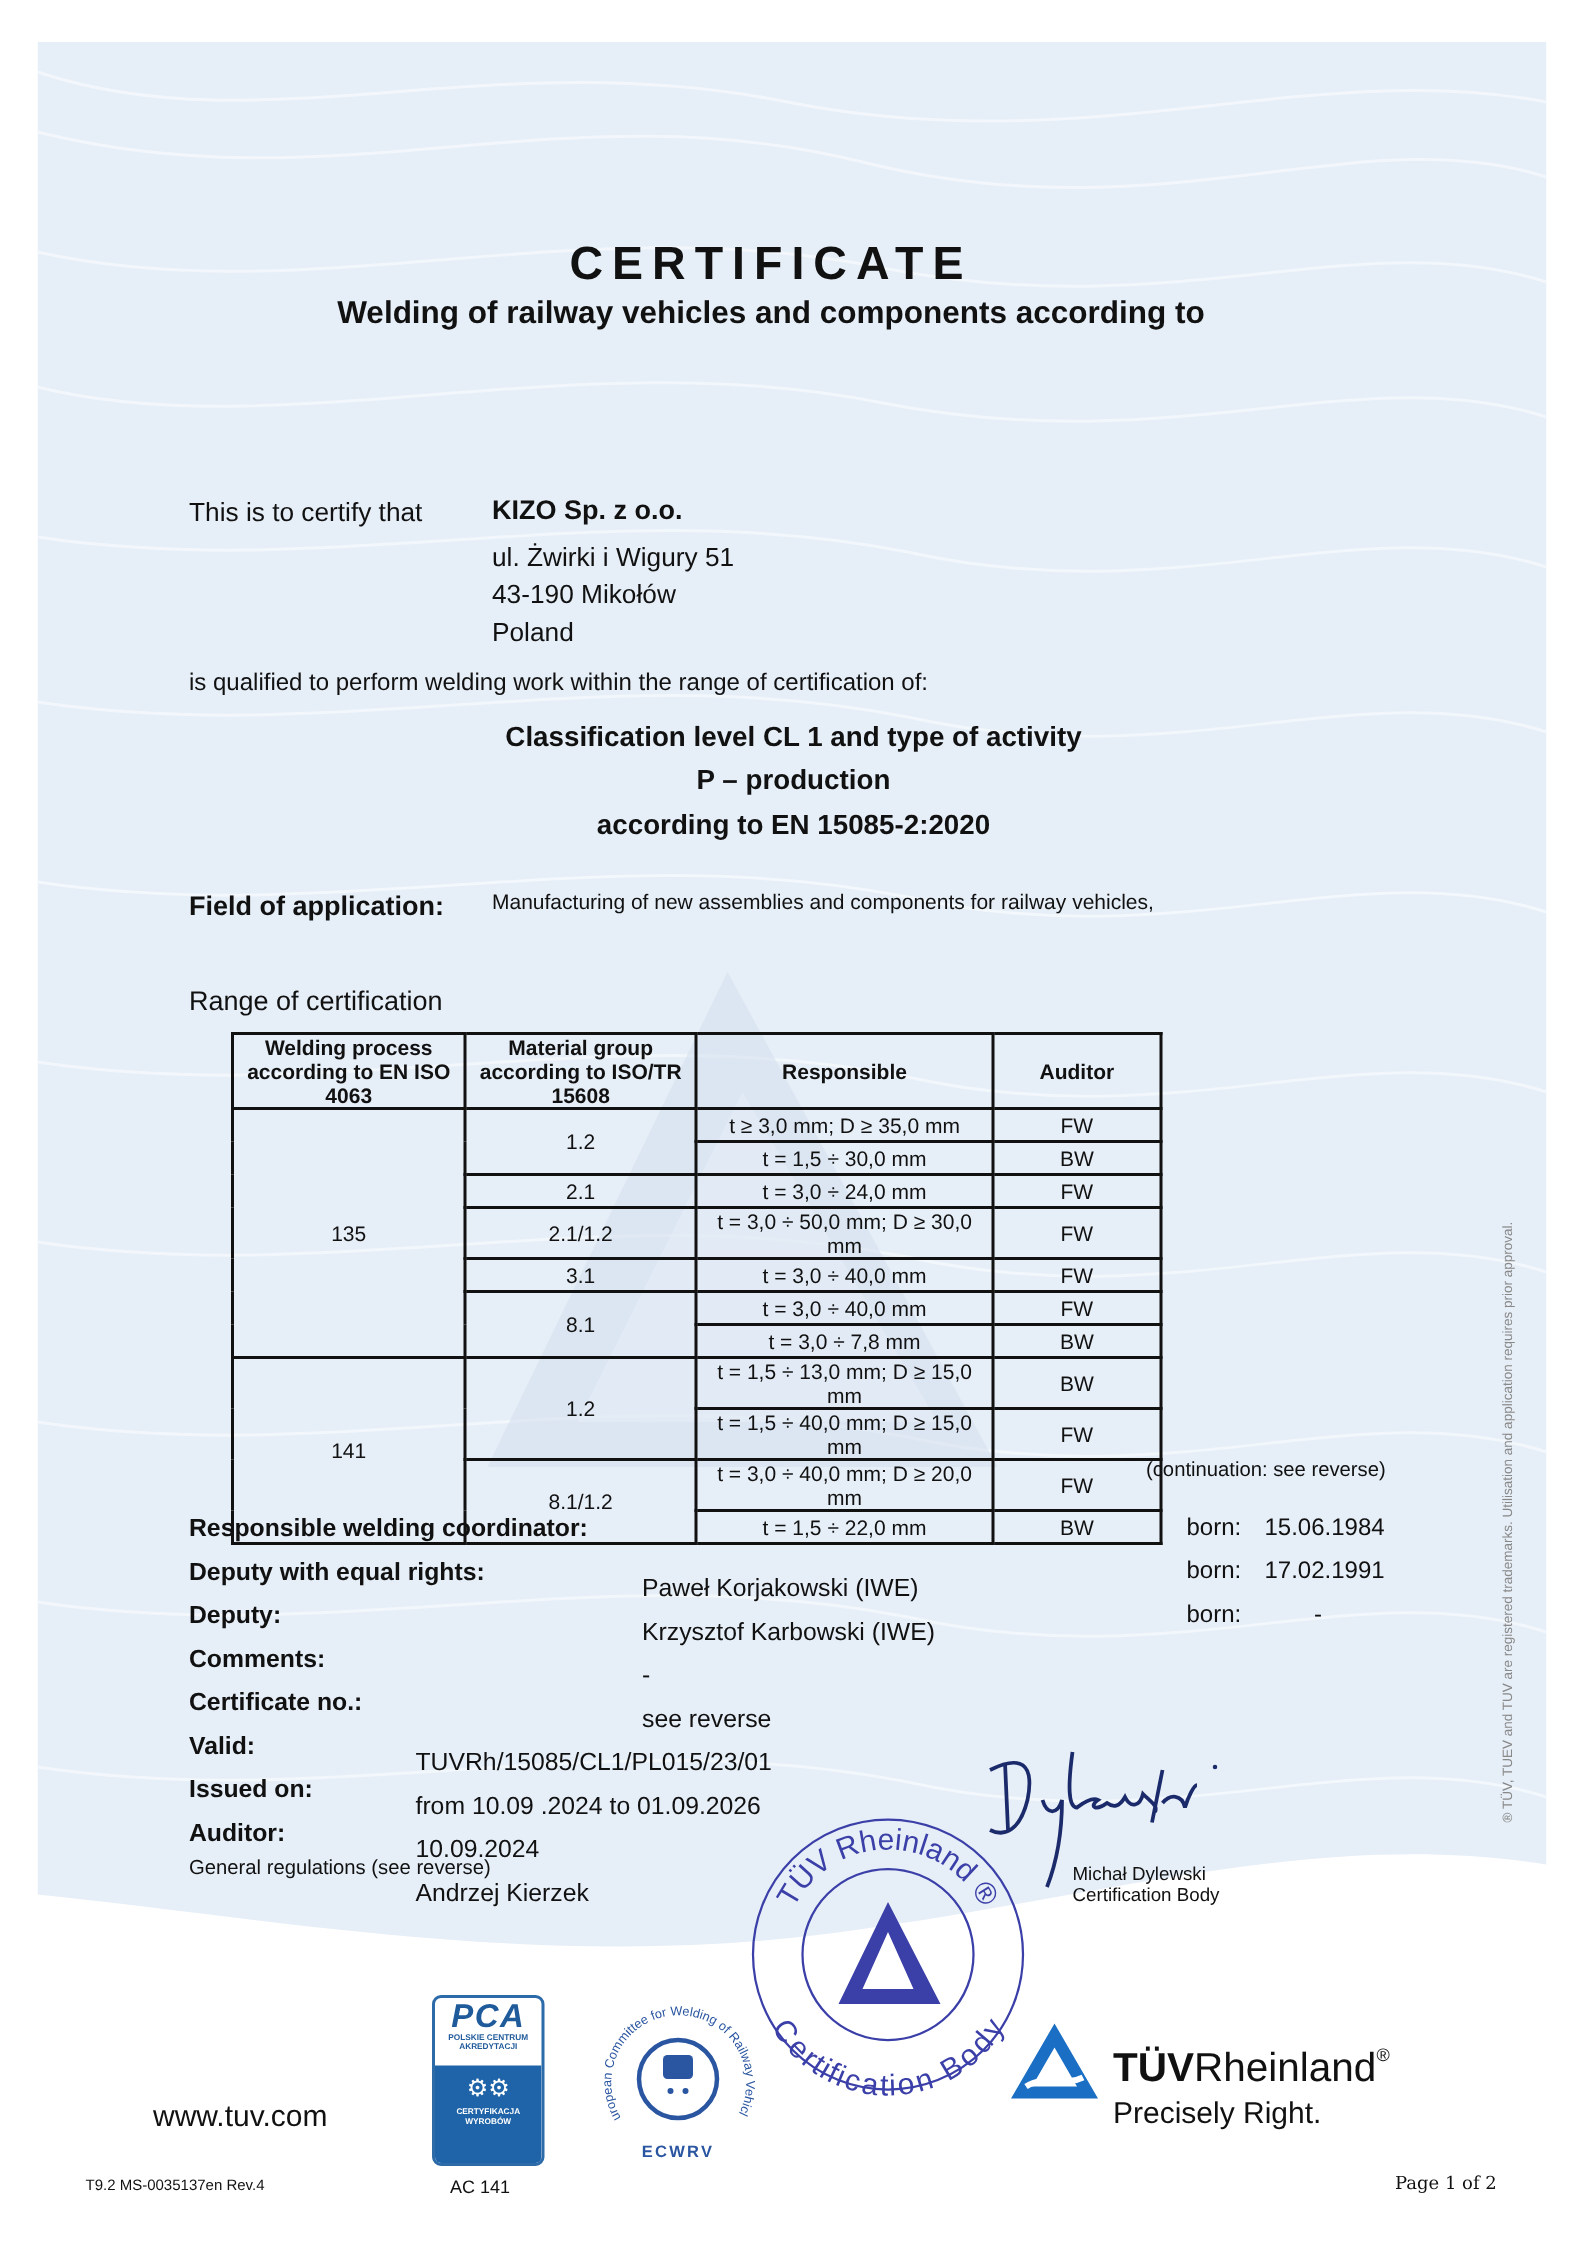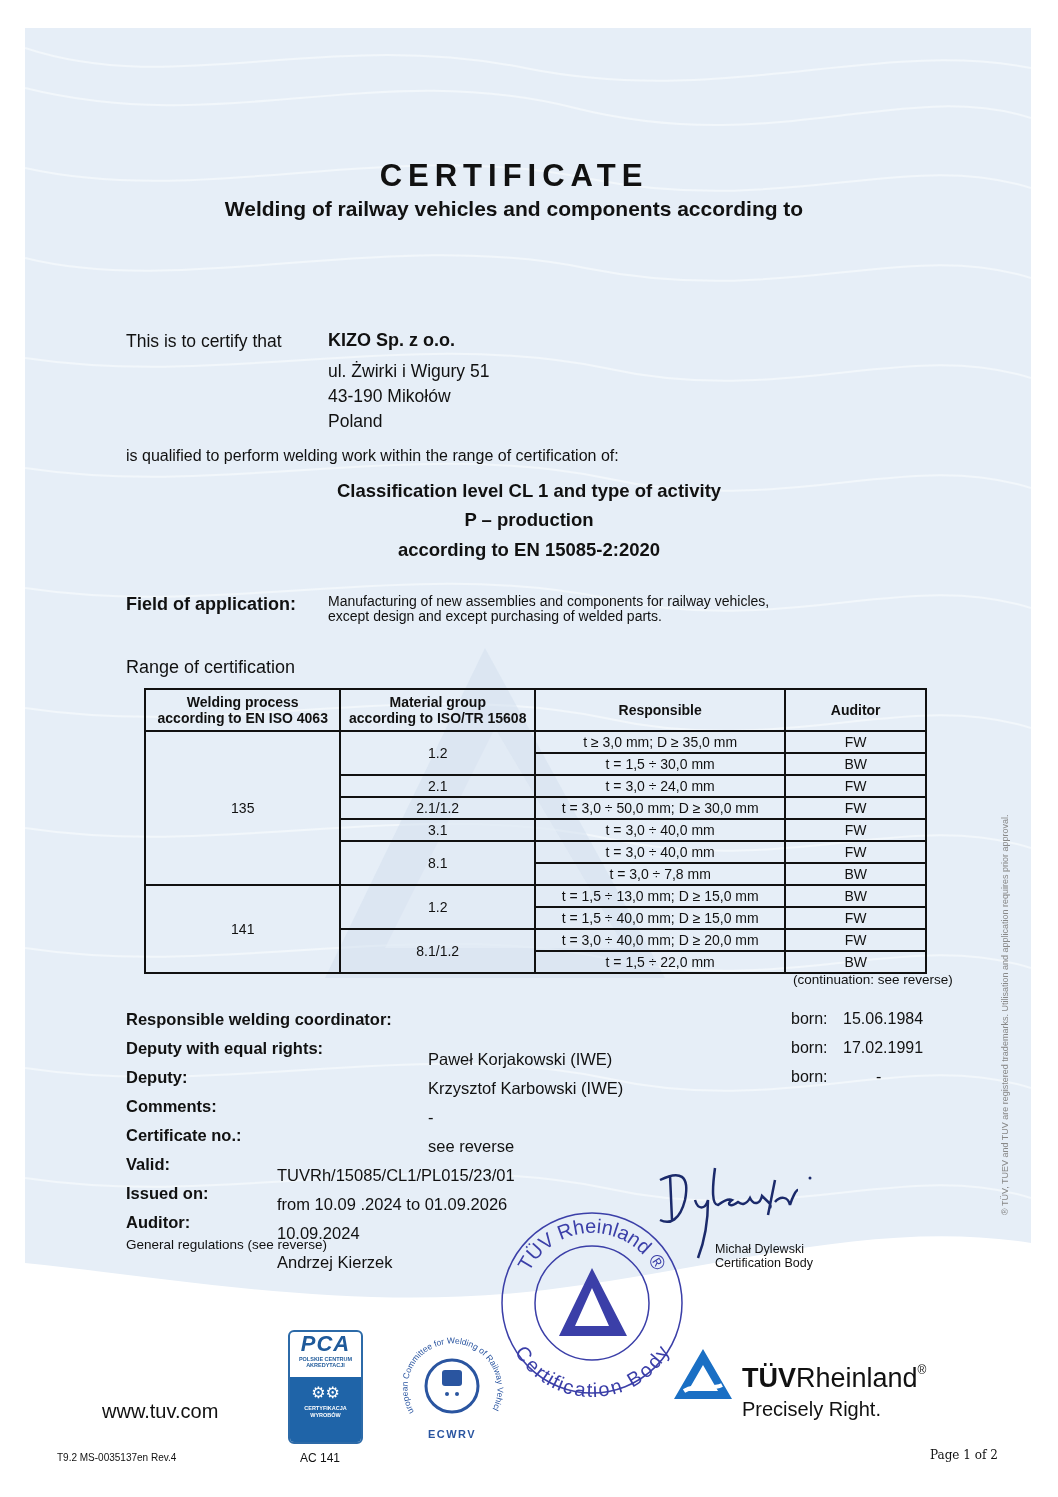--- a/index.html
+++ b/index.html
@@ -19,26 +19,26 @@
   .addr { left: 328px; font-size: 17.5px; }
   .qualified { left: 126px; top: 447px; font-size: 16px; }
 
   .classif { left: 0; width: 1058px; text-align: center; font-size: 18.5px; font-weight: bold; }
 
   .field-label { left: 126px; top: 594px; font-size: 18px; font-weight: bold; }
   .field-text { left: 328px; top: 594px; font-size: 14px; line-height: 15px; width: 520px; }
 
   .range-title { left: 126px; top: 657px; font-size: 18px; text-align: right; }
 
-  table.range { position: absolute; left: 144px; top: 688px; width: 783px; border-collapse: collapse; font-size: 14px; }
+  table.range { position: absolute; left: 154px; top: 688px; width: 621px; border-collapse: collapse; font-size: 14px; }
   table.range th, table.range td { border: 2px solid #111; text-align: center; padding: 0; }
   table.range th { font-weight: bold; font-size: 14px; line-height: 16px; height: 42px; }
   table.range td { height: 22px; }
 
-  .continuation { left: 764px; top: 972px; font-size: 13.5px; margin-left: 29px; }
+  .continuation { left: 764px; top: 972px; font-size: 13.5px; }
 
   .info-label { left: 126px; font-size: 16.5px; font-weight: bold; }
   .info-val { font-size: 16.5px; margin-top: 40px; }
   .born-label { left: 791px; font-size: 16px; }
   .born-val { left: 843px; font-size: 16px; }
 
   .general-reg { left: 126px; top: 1237px; font-size: 13.5px; }
 
   .sig-name { left: 715px; top: 1242px; font-size: 12.5px; line-height: 14px; }
 
@@ -100,21 +100,20 @@
 <div class="abs addr" style="top:411px">Poland</div>
 <div class="abs qualified">is qualified to perform welding work within the range of certification of:</div>
 
 <div class="abs classif" style="top:480px">Classification level CL 1 and type of activity</div>
 <div class="abs classif" style="top:509px">P – production</div>
 <div class="abs classif" style="top:539px">according to EN 15085-2:2020</div>
 
 <div class="abs field-label">Field of application:</div>
 <div class="abs field-text">
   <div>Manufacturing of new assemblies and components for railway vehicles,</div>
-  <div>except design and except purchasing of welded parts.</div>
 </div>
 
 <div class="abs range-title">Range of certification</div>
 
 <table class="range">
   <colgroup>
     <col style="width:196px">
       <col style="width:195px">
       <col style="width:251px">
       <col style="width:141px">

